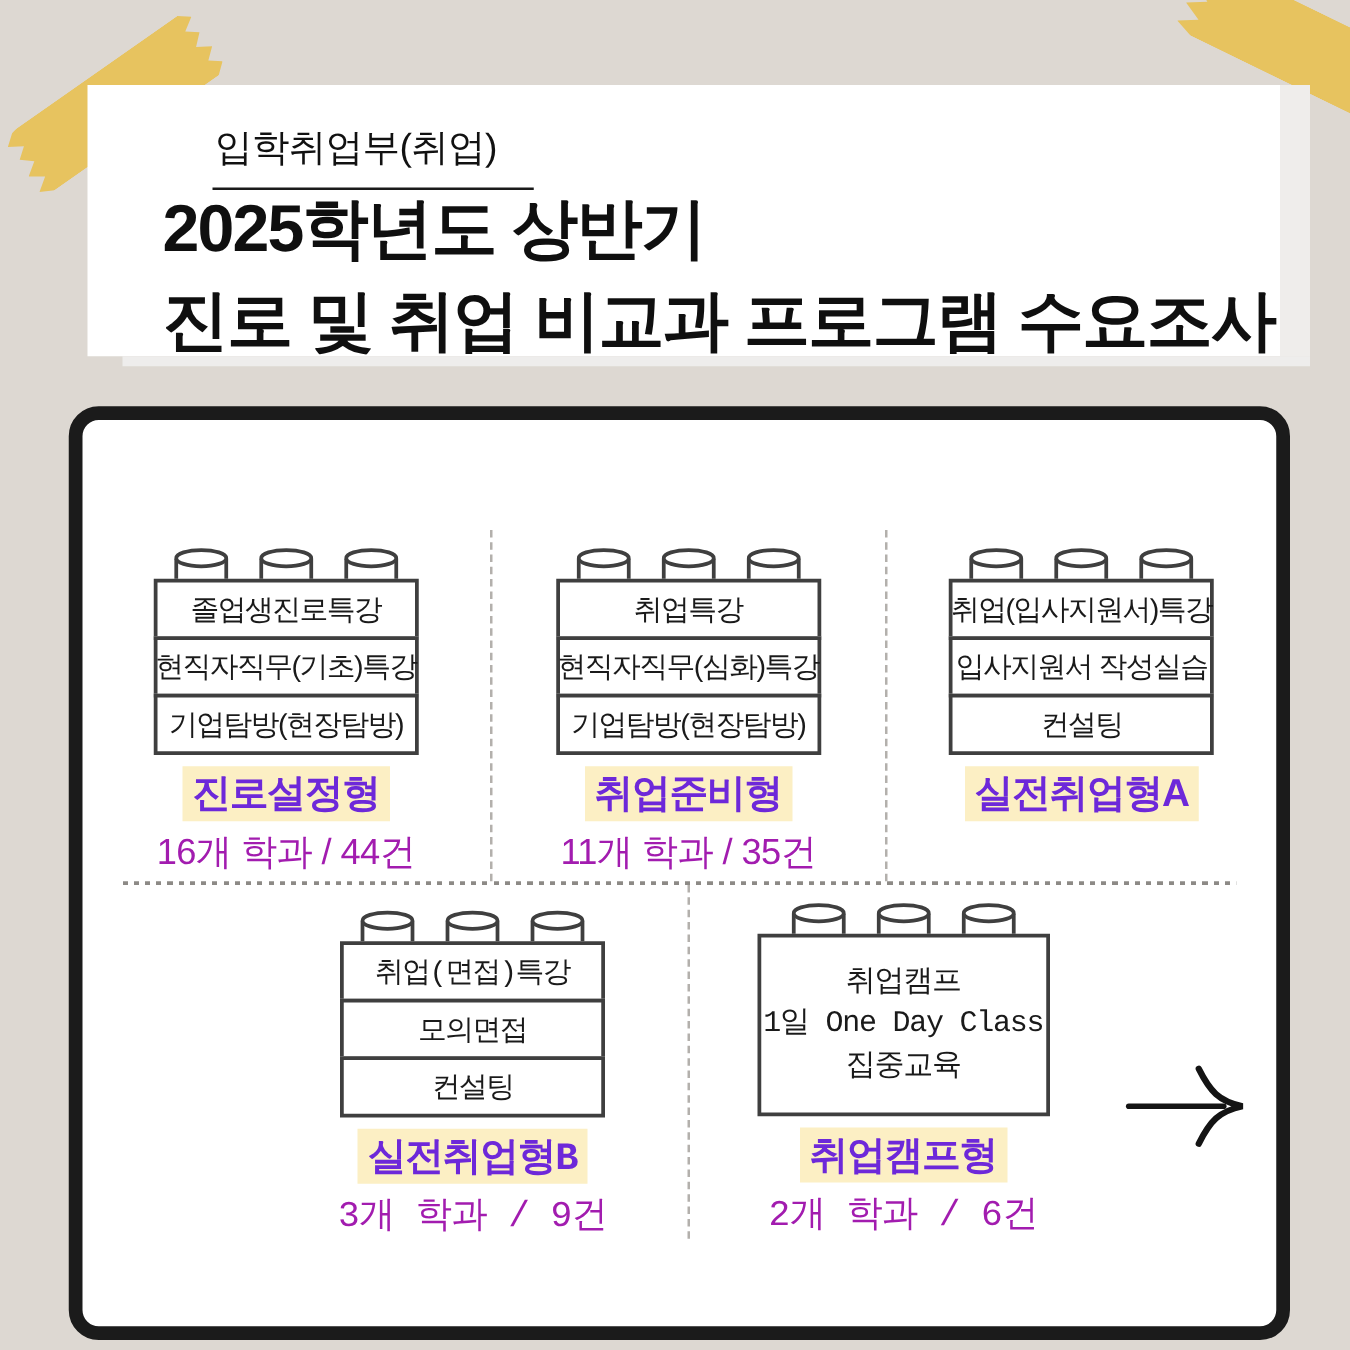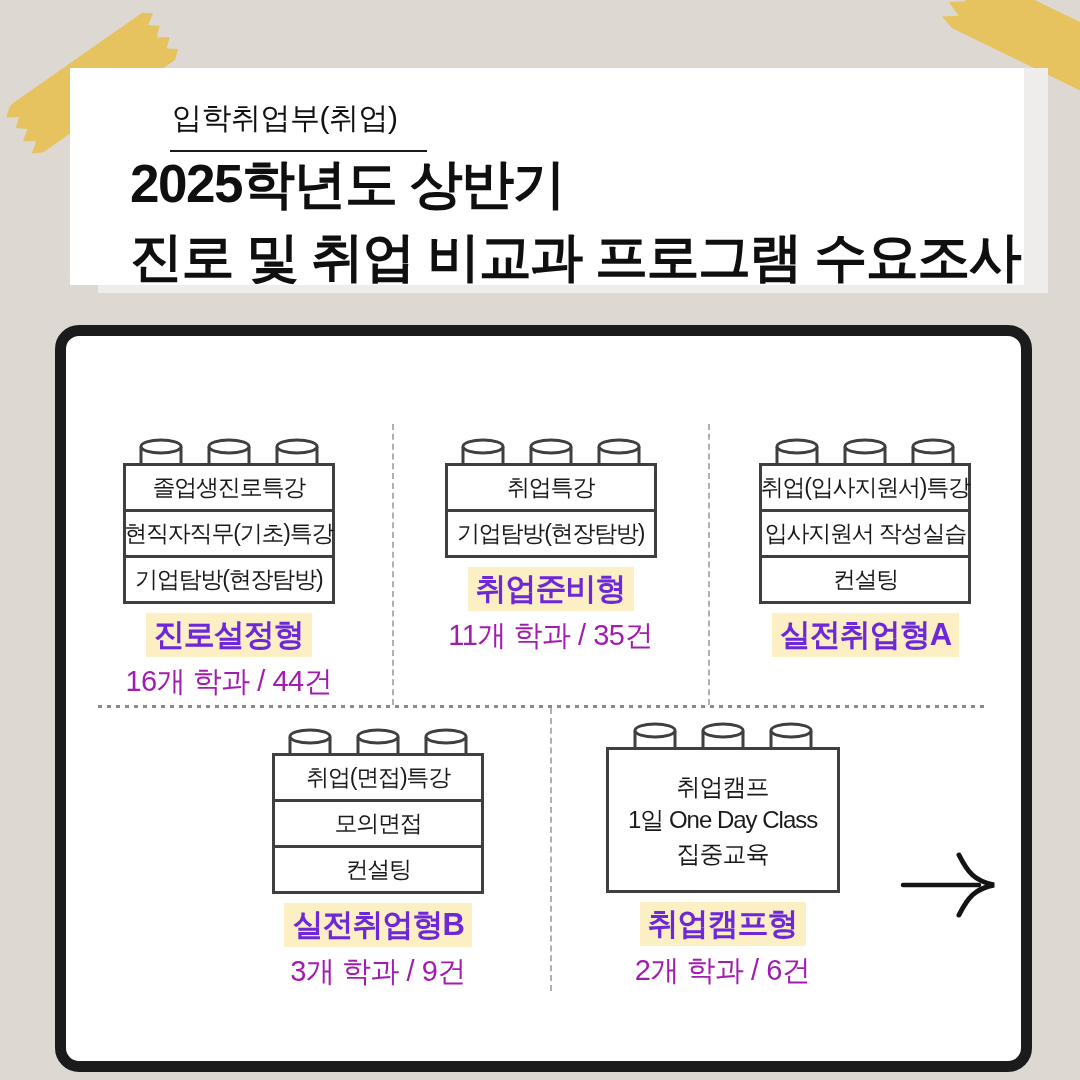--- a/index.html
+++ b/index.html
@@ -39,21 +39,21 @@
   }
   .row1{display:flex;margin-top:88px;height:281px;box-sizing:border-box;}
   .colA{width:34.3%;border-right:2px dashed #b3b0ac;}
   .colB{width:33.1%;border-right:2px dashed #b3b0ac;}
   .colC{flex:1;}
   .pgroup{display:flex;flex-direction:column;align-items:center;padding-top:14px;box-sizing:border-box;}
   .dotted-sep{
     height:3px;margin:0 32px;
     background:repeating-linear-gradient(90deg,#8d8a86 0 4px,transparent 4px 9px);
   }
-  .row2{display:flex;height:283px;position:relative;}
+  .row2{display:flex;height:283px;position:relative;font-family:Liberation Mono, monospace;}
   .halfL{width:50.7%;display:flex;justify-content:center;}
   .halfR{flex:1;border-left:2px dashed #b3b0ac;display:flex;justify-content:center;}
   .shiftR{transform:translateX(70px);}
   .shiftL{transform:translateX(-64px);}
   
   .studs{display:flex;gap:22px;margin-bottom:-2px;}
   .brick-row{
     width:212px;height:49px;box-sizing:border-box;border:3px solid #3f3f3f;background:#fff;
     margin-top:-3px;display:flex;align-items:center;justify-content:center;
     font-size:23px;font-weight:500;letter-spacing:-1.2px;white-space:nowrap;color:#1a1a1a;text-align:center;
@@ -123,20 +123,21 @@
               <path d="M3 9 V27 M43 9 V27" stroke="#3f3f3f" stroke-width="3" fill="none"></path>
               <ellipse cx="23" cy="8.5" rx="20" ry="6.5" fill="#fff" stroke="#3f3f3f" stroke-width="3"></ellipse>
             </svg>
           <svg width="46" height="27" viewBox="0 0 46 27">
               <path d="M3 9 V27 M43 9 V27" stroke="#3f3f3f" stroke-width="3" fill="none"></path>
               <ellipse cx="23" cy="8.5" rx="20" ry="6.5" fill="#fff" stroke="#3f3f3f" stroke-width="3"></ellipse>
             </svg>
         </div>
         <div>
           <div class="brick-row first">취업특강</div>
+          <div class="brick-row">현직자직무(심화)특강</div>
           <div class="brick-row">기업탐방(현장탐방)</div>
         </div>
         <div class="plabel"><span>취업준비형</span></div>
         <div class="pstats">11개 학과 / 35건</div>
       </div>
 
       <div class="colC pgroup">
         <div class="studs">
           <svg width="46" height="27" viewBox="0 0 46 27">
               <path d="M3 9 V27 M43 9 V27" stroke="#3f3f3f" stroke-width="3" fill="none"></path>

